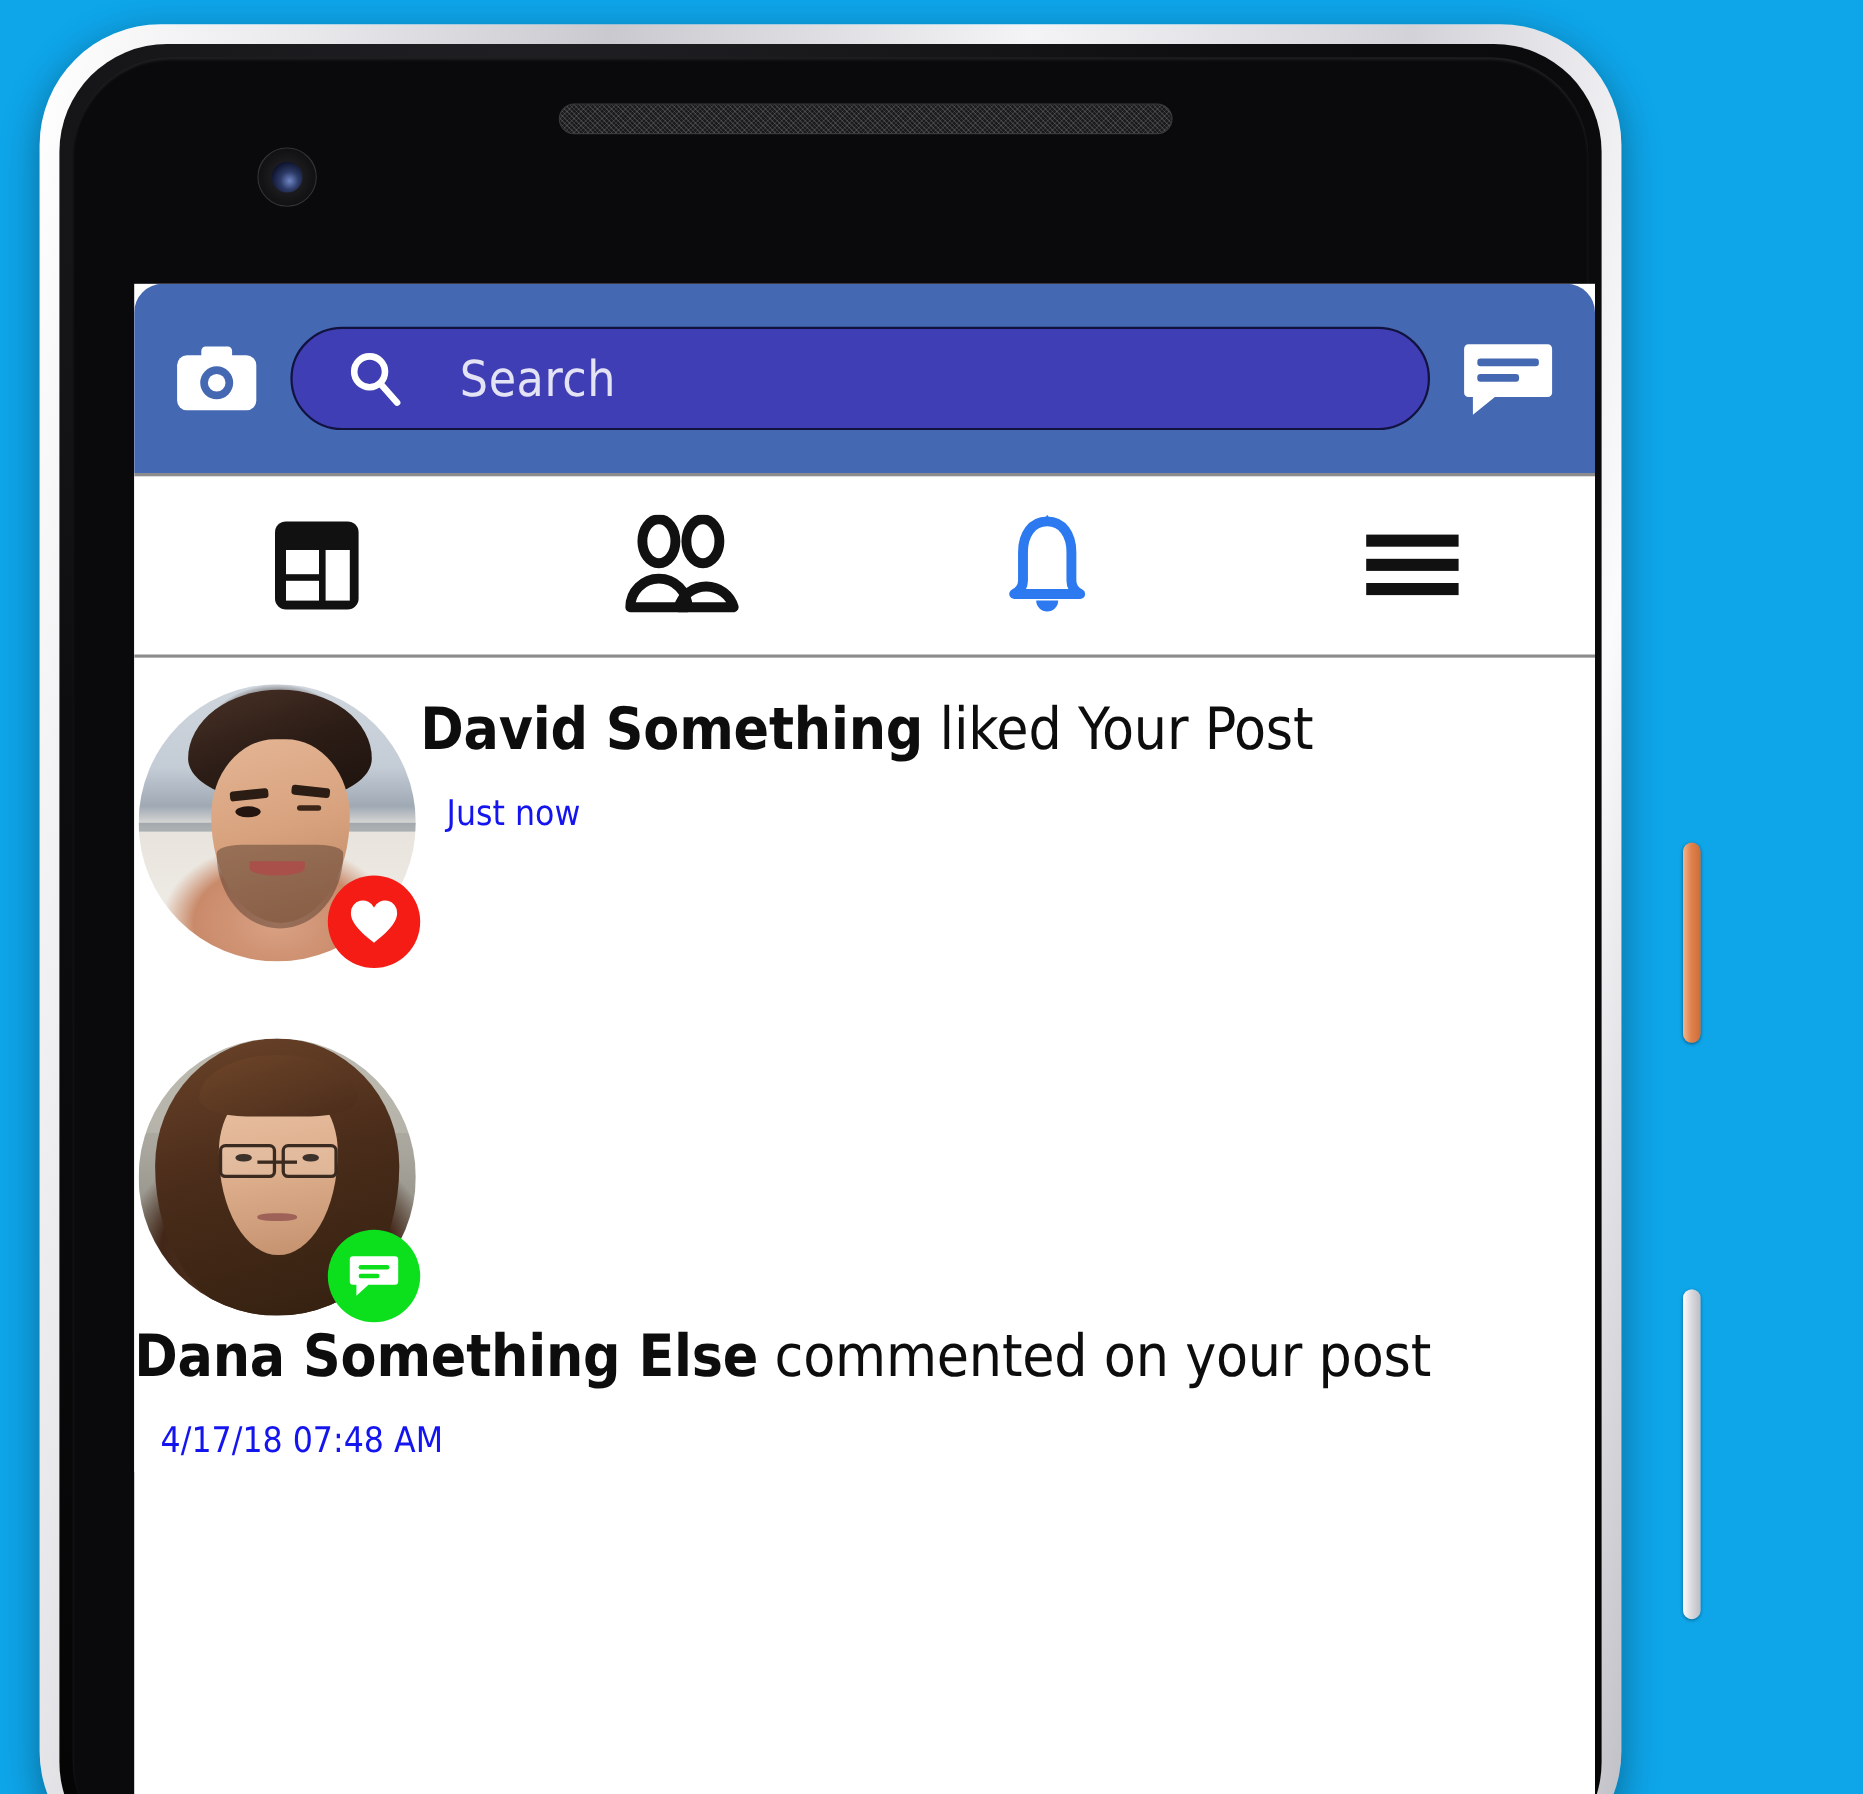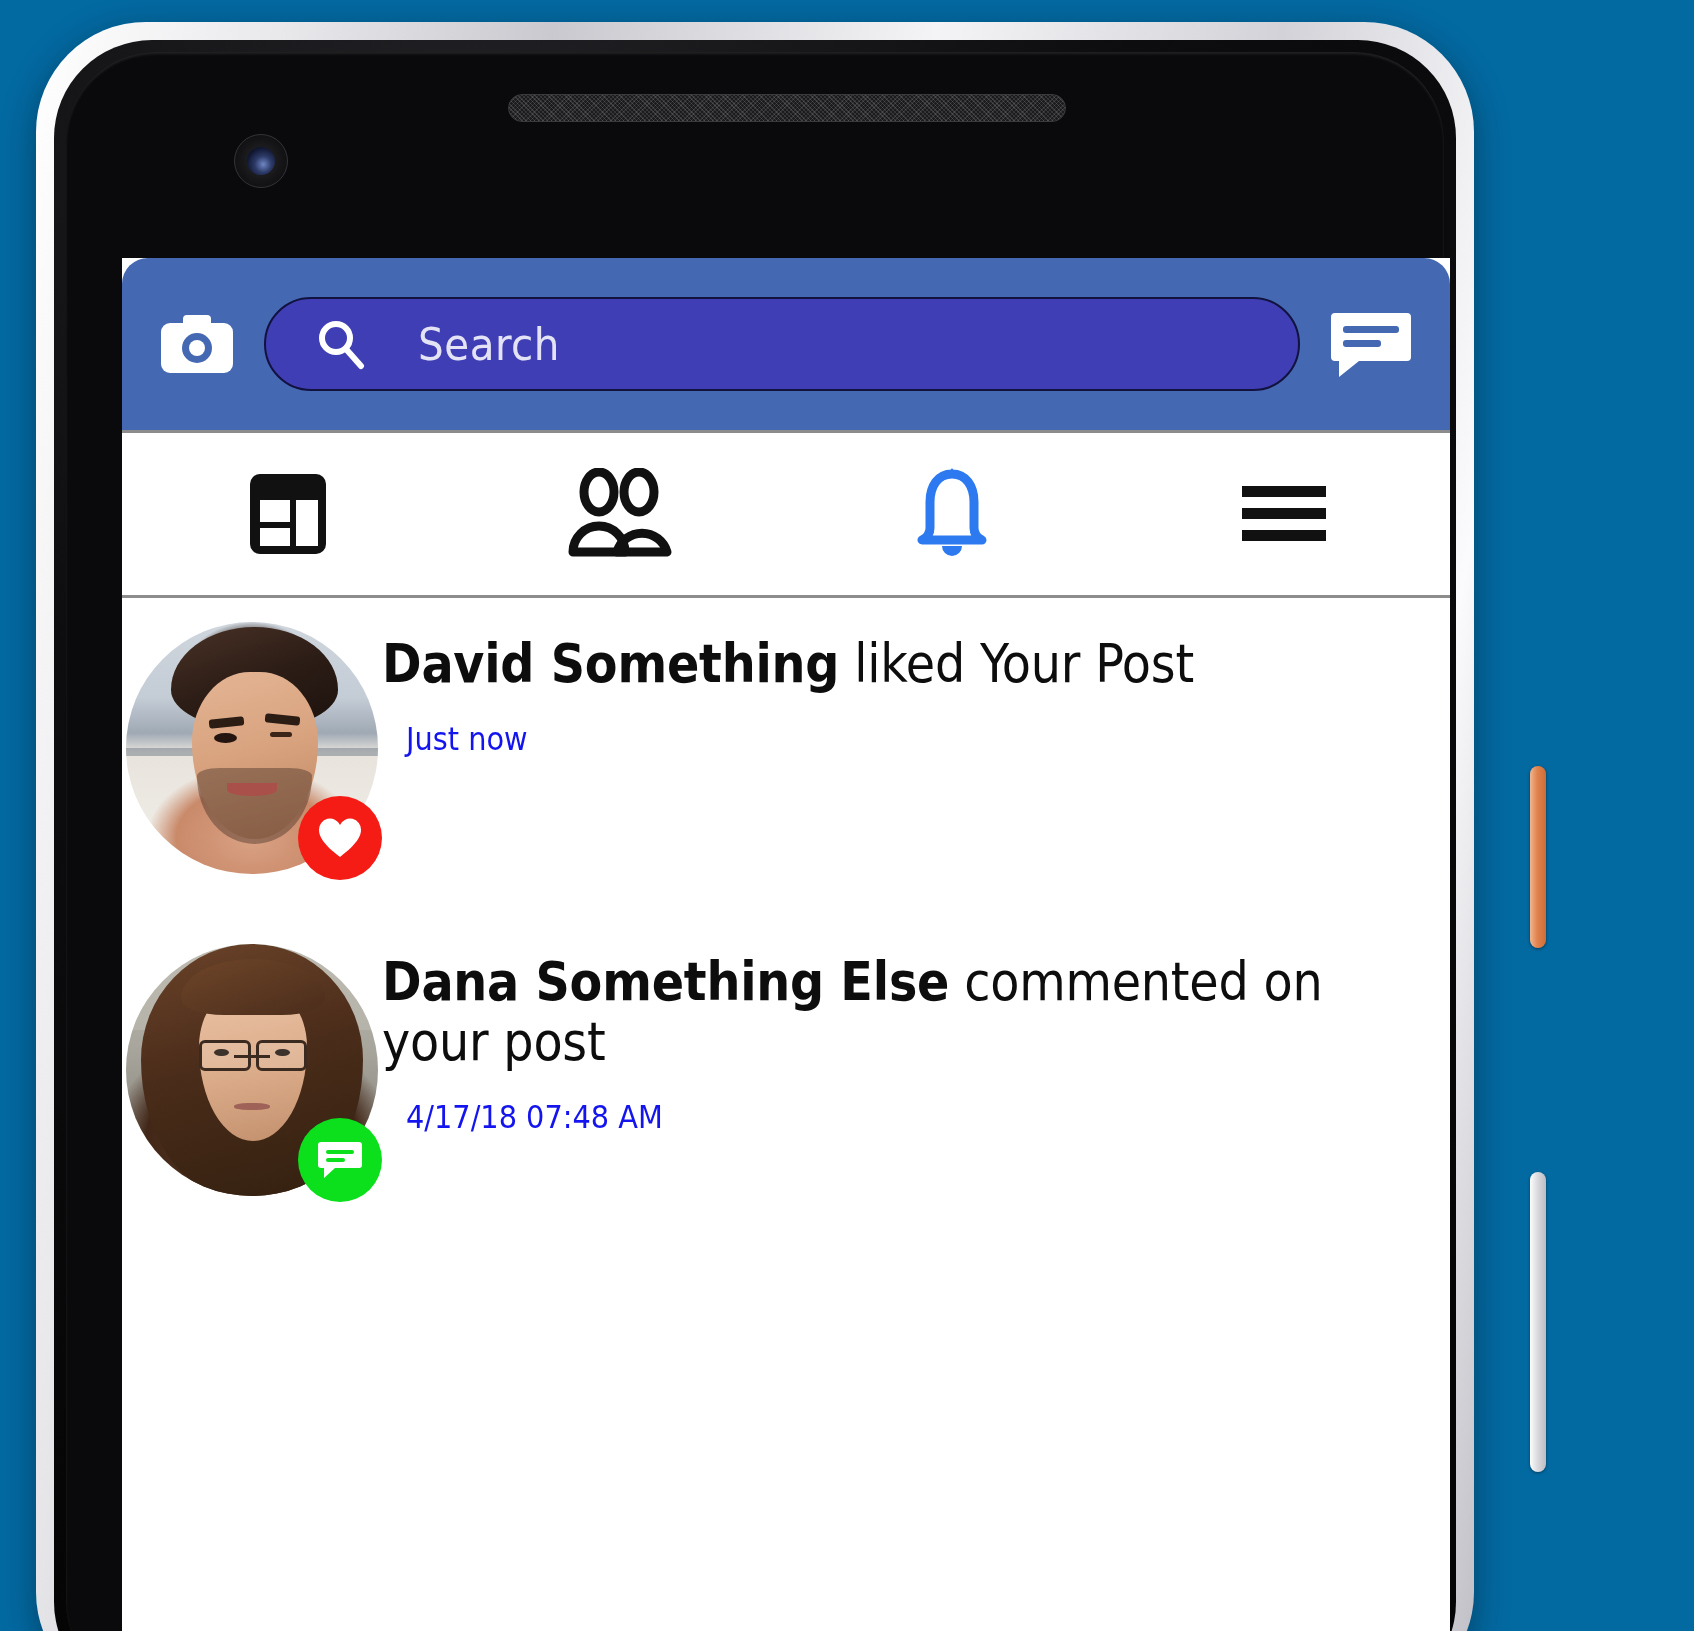--- a/index.html
+++ b/index.html
@@ -1,20 +1,20 @@
 <!DOCTYPE html>
 <html><head>
 <meta charset="utf-8">
 <style>
   html,body{margin:0;padding:0;background:#ffffff;}
   body{width:1694px;height:1631px;position:relative;overflow:hidden;
        font-family:"Liberation Sans","DejaVu Sans",sans-serif;}
 
   
-  #stage{position:absolute;inset:0;background:#0369a1;}
+  #stage{position:absolute;inset:0;background:#0ea5e9;}
 
   .phone-outer{
     position:absolute;left:36px;top:22px;width:1438px;height:1680px;
     border-radius:110px;
     background:linear-gradient(100deg,#ffffff 0%,#e9e9ec 14%,#c9c9cf 30%,#f4f4f6 52%,#d2d2d8 72%,#fbfbfd 88%,#bdbdc4 100%);
     box-shadow:0 10px 34px rgba(0,0,0,.35);
   }
   .phone-bezel{
     position:absolute;left:54px;top:40px;width:1402px;height:1660px;
     border-radius:98px;
@@ -178,21 +178,21 @@
     font-family:"DejaVu Sans Condensed","Liberation Sans",sans-serif;
     letter-spacing:-.2px;
   }
   .notif-line b{font-weight:700;}
   .notif-time{
     display:block;margin-top:26px;margin-left:24px;font-size:32px;color:#1414ee;font-weight:400;
     font-family:"DejaVu Sans Condensed","Liberation Sans",sans-serif;
   }
   .row-1 .notif-text{padding-top:12px;}
   .row-2 .notif-text{padding-top:8px;}
-  .row-2{margin-top:36px;}
+  .row-2{margin-top:36px;flex-direction:column;}
 </style>
 </head>
 <body>
 
 <div id="stage">
 
   <div class="phone-outer"></div>
   <div class="phone-bezel"></div>
   <div class="phone-inner-edge"></div>
 

